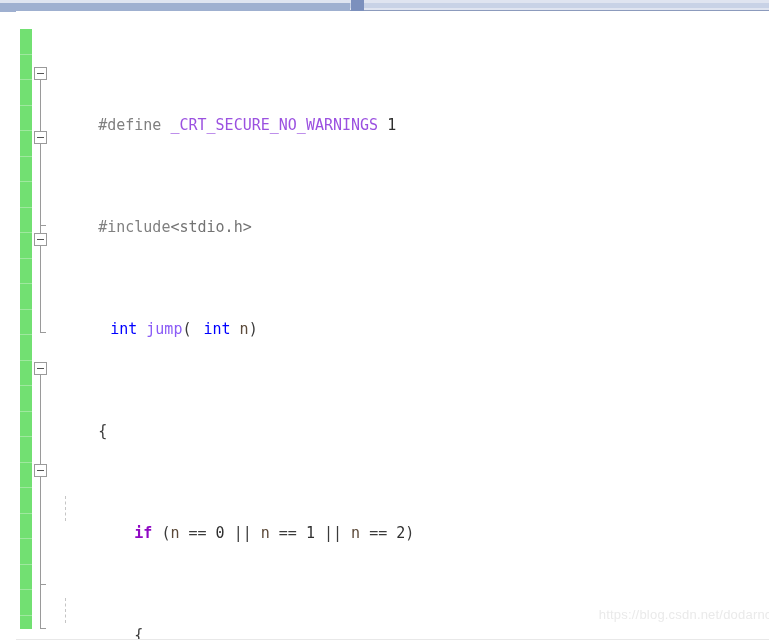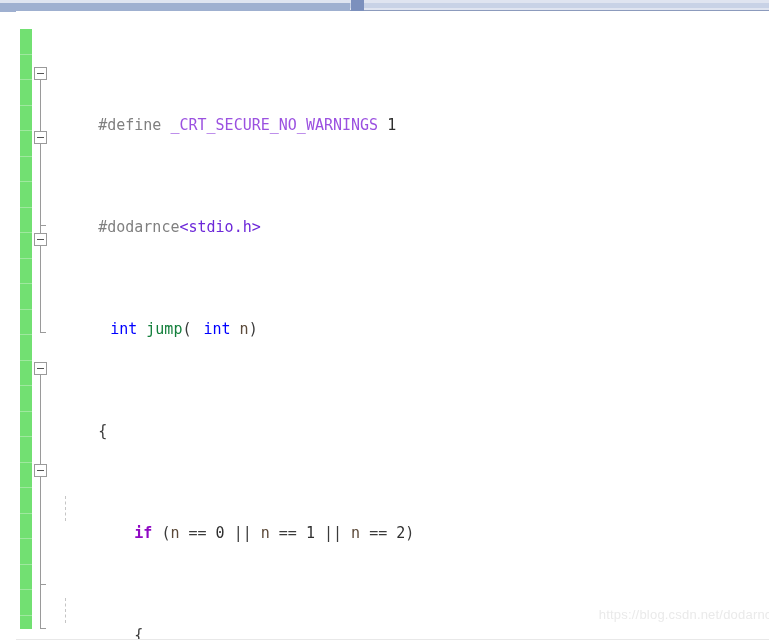--- a/index.html
+++ b/index.html
@@ -120,25 +120,25 @@
     top: 0;
     width: 0;
     height: 25.5px;
     border-left: 1px dashed #c5c5c5;
   }
   .g1 { left: 21px; }
 
   
   .pp        { color: #808080; }
   .macroname { color: #9b51e0; }
-  .hdr       { color: #6d28d9; }
+  .hdr       { color: #737373; }
   .kw        { color: #0000ff; margin-left: 12px; }
   .ctl       { color: #8f08c4; font-weight: bold; }
   .ident     { color: #5c4a3a; }
-  .fn        { color: #15803d; margin-top: 16px; }
+  .fn        { color: #8b5cf6; margin-top: 16px; }
   .punct     { color: #3a3a3a; }
   .num       { color: #2f2f2f; }
   .brace     { color: #3a3a3a; }
   .op        { color: #3a3a3a; }
 
   
   #watermark {
     position: absolute;
     right: 6px;
     bottom: 18px;
@@ -213,21 +213,21 @@
     <div class="fold-tick" style="top:573px;"></div>
   </div>
 
   <div id="code">
 
     <div class="line">
       <span class="pp">#define</span><span class="pp"> </span><span class="macroname">_CRT_SECURE_NO_WARNINGS</span><span class="punct"> </span><span class="num">1</span>
     </div>
 
     <div class="line">
-      <span class="pp">#dodarnce</span><span class="hdr">&lt;stdio.h&gt;</span>
+      <span class="pp">#include</span><span class="hdr">&lt;stdio.h&gt;</span>
     </div>
 
     <div class="line">
       <span class="kw">int</span><span class="punct"> </span><span class="fn">jump</span><span class="punct">(</span><span class="kw">int</span><span class="punct"> </span><span class="ident">n</span><span class="punct">)</span>
     </div>
 
     <div class="line">
       <span class="brace">{</span>
     </div>
 

